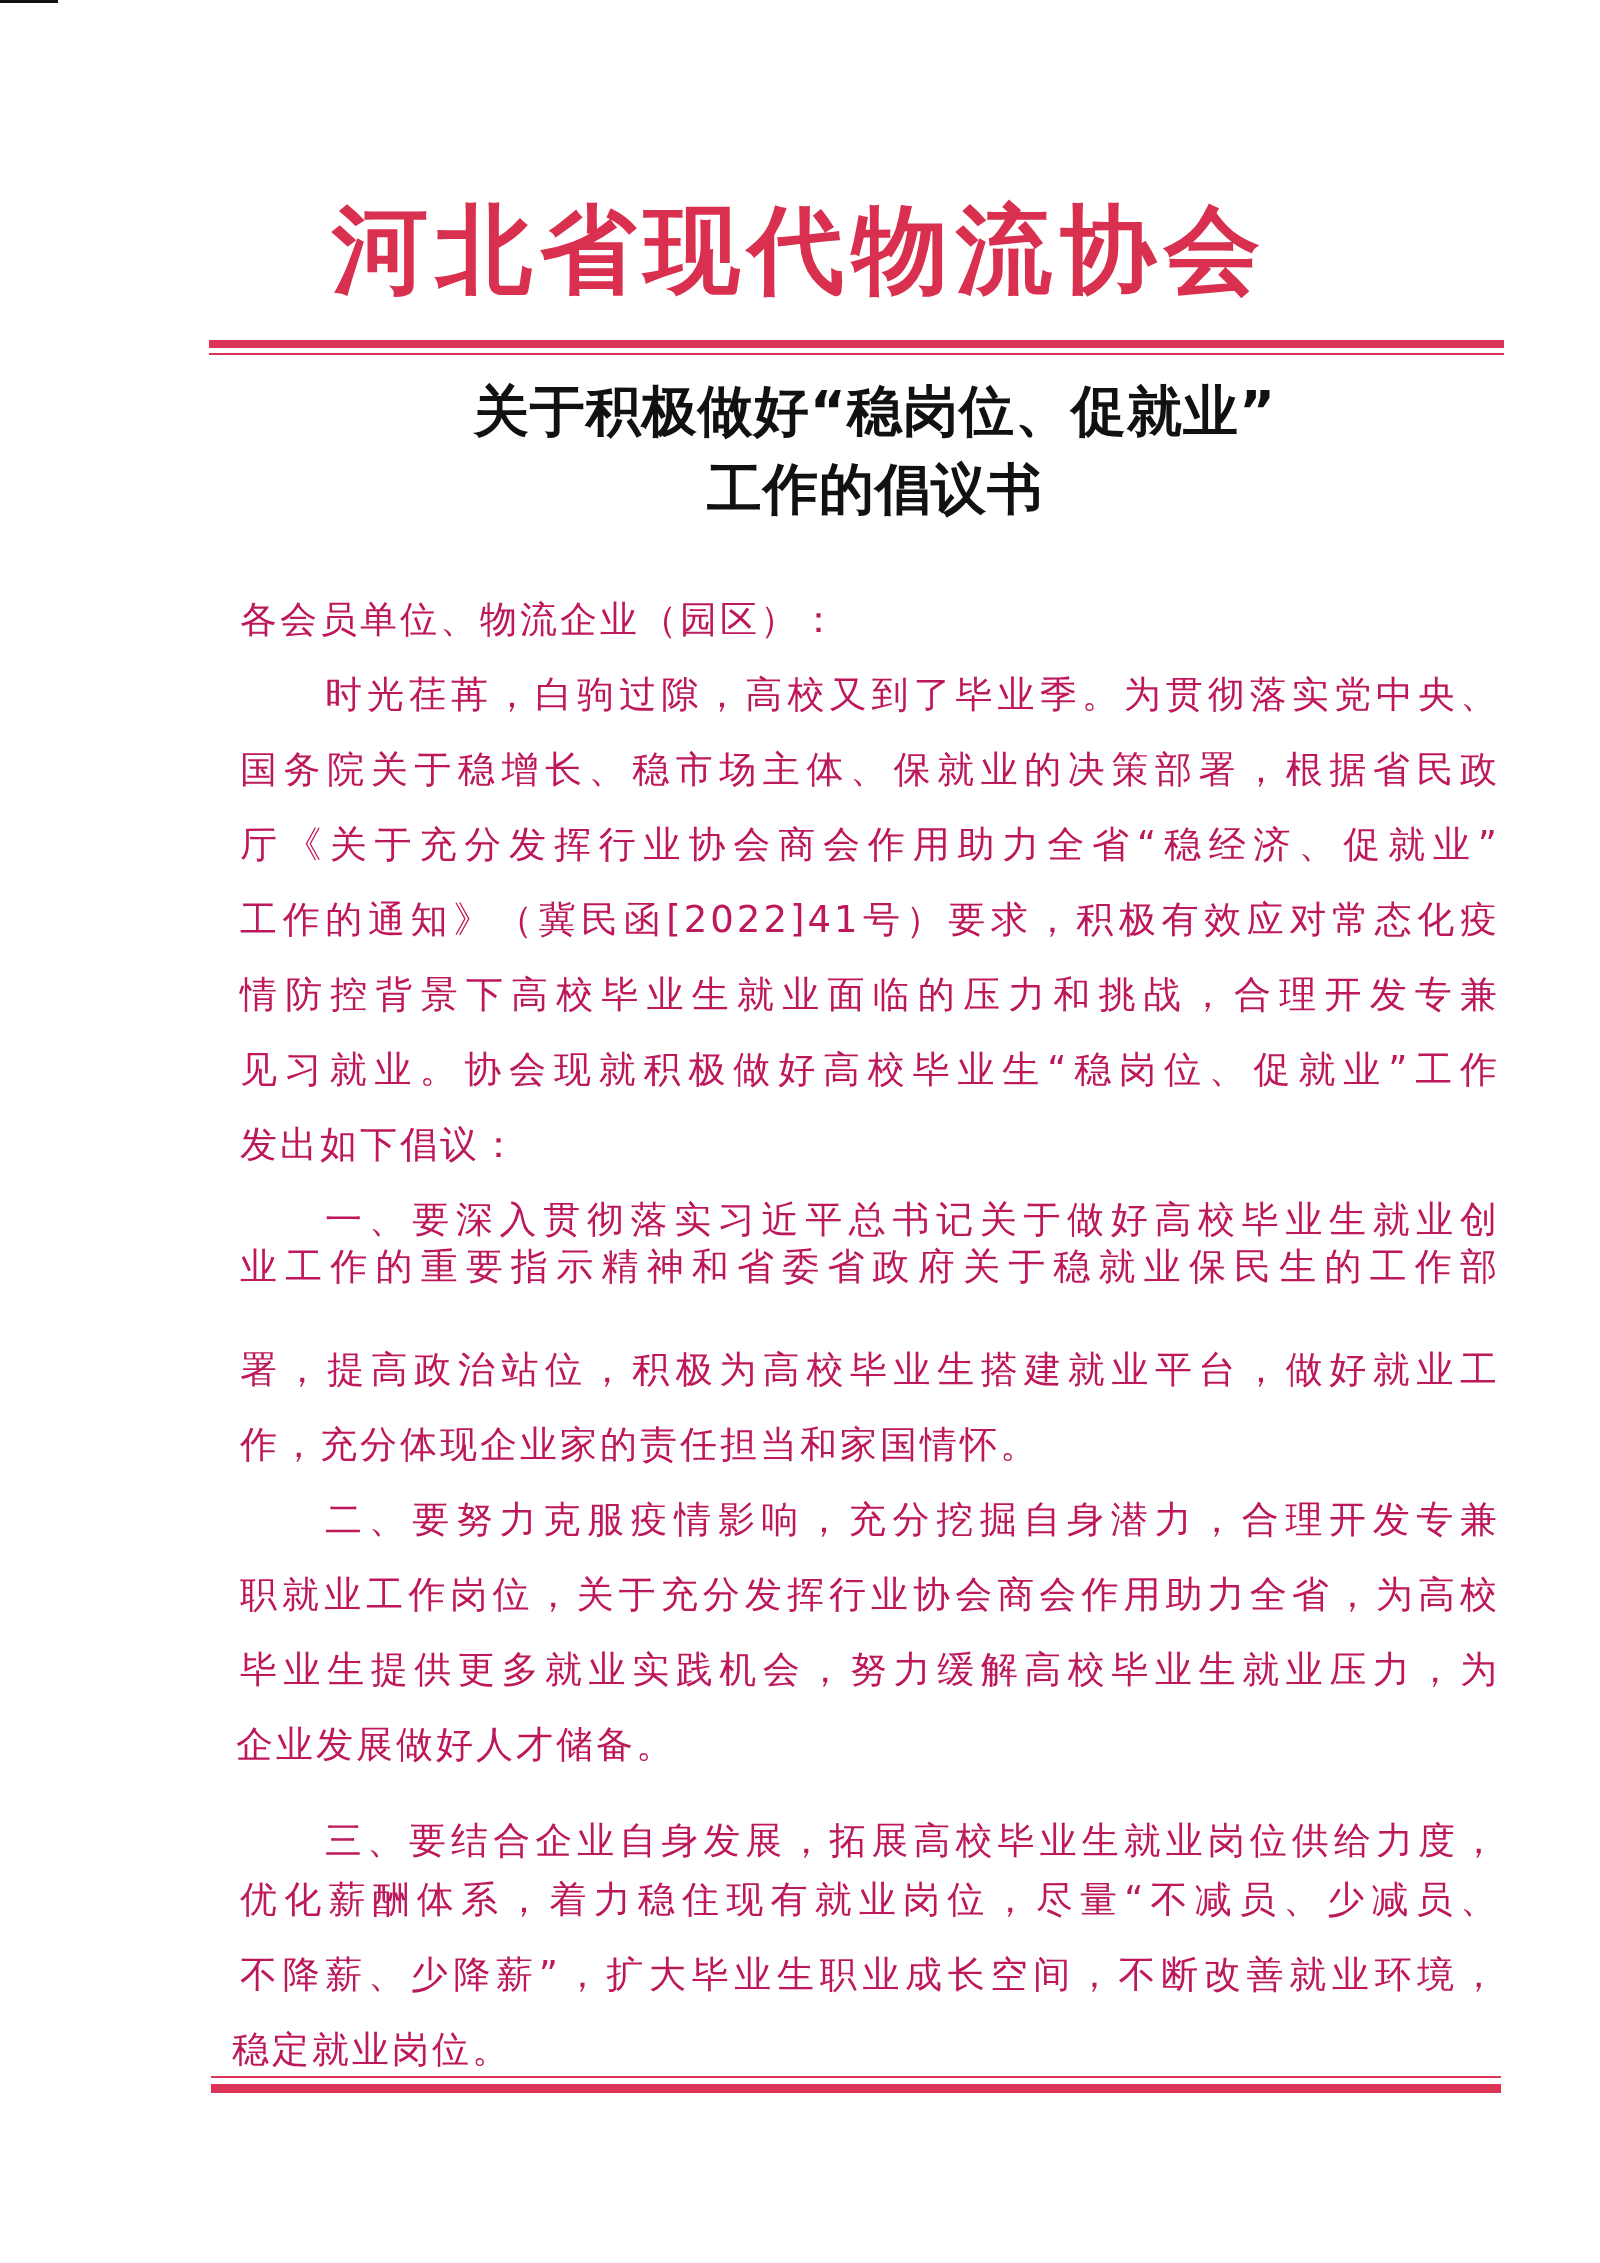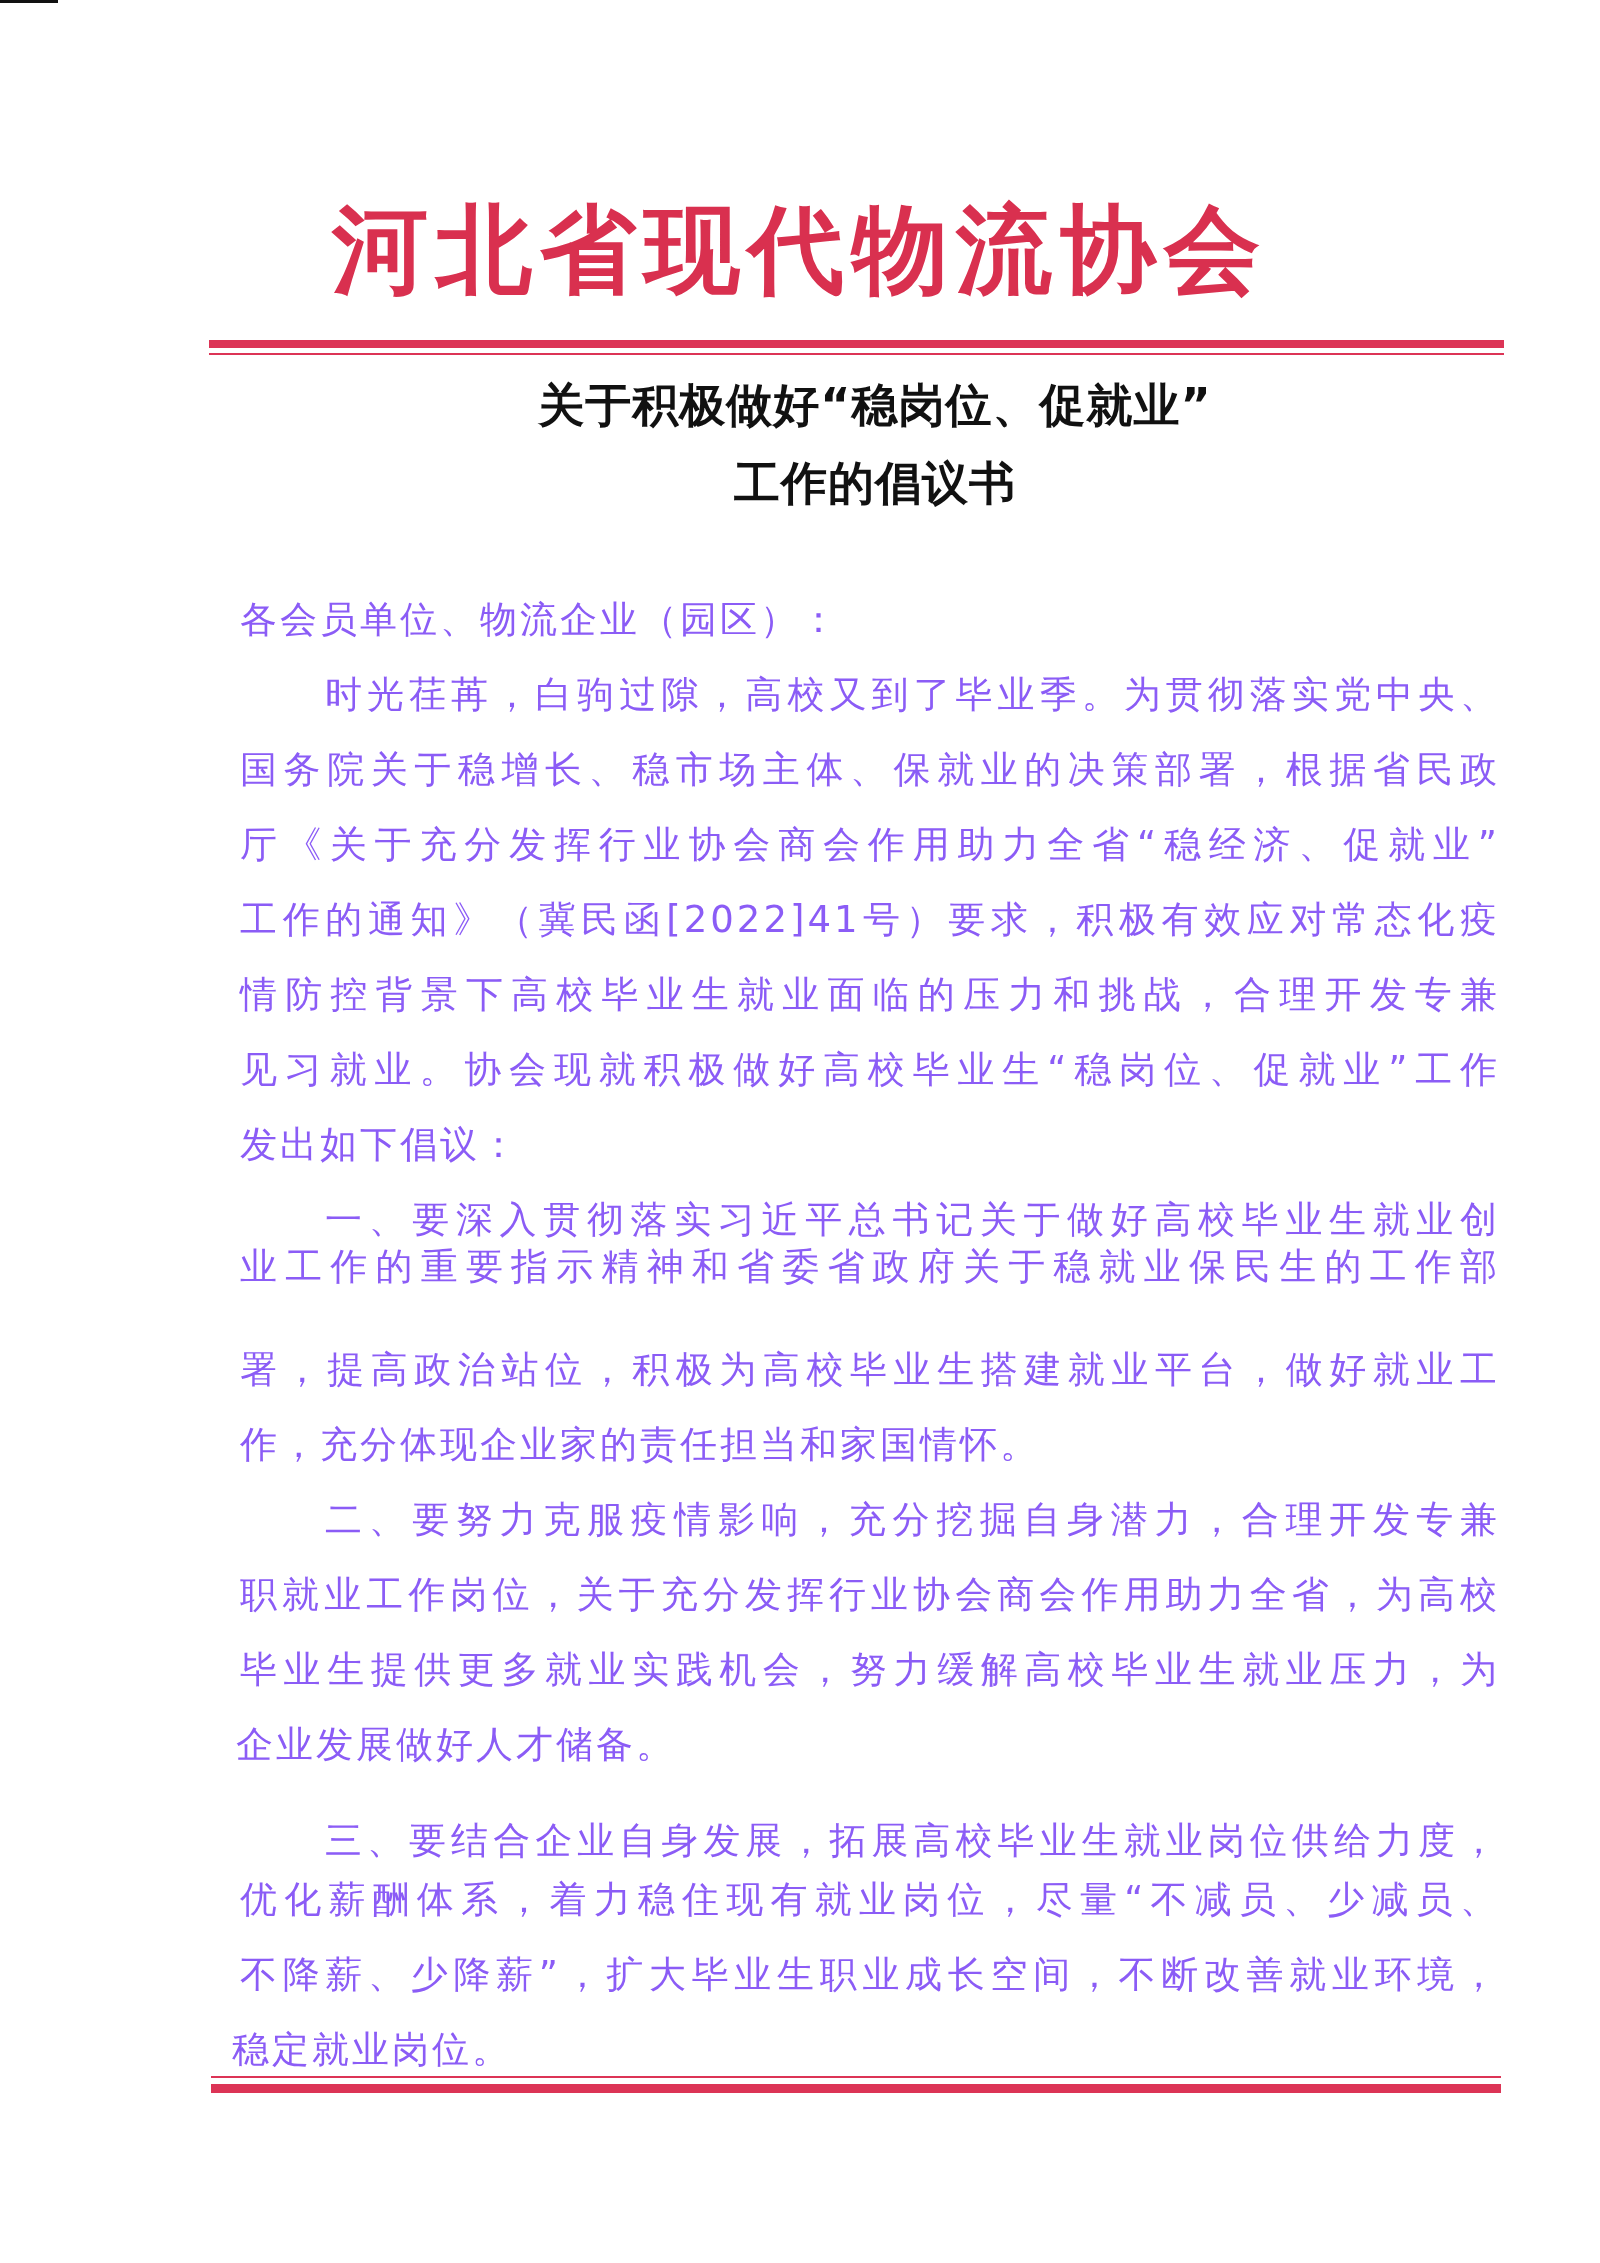--- a/index.html
+++ b/index.html
@@ -10,24 +10,24 @@
   .corner-mark { position: absolute; left: 0; top: 0; width: 58px; height: 3px; background: #111; }
   .org-title {
     position: absolute; left: 200px; top: 195px; width: 1200px; text-align: center;
     font-size: 96px; font-weight: bold; color: #d9304f; letter-spacing: 8px; line-height: 110px;
     font-family: Liberation Sans, sans-serif;
   }
   .rule-thick { position: absolute; background: #dc3456; height: 8px; }
   .rule-thin  { position: absolute; background: #dc3456; height: 2px; }
   .doc-title {
     position: absolute; left: 200px; width: 1350px; text-align: center;
-    font-family: "DejaVu Sans", sans-serif; font-weight: bold; font-size: 46px; color: #111; letter-spacing: 1px;
+    font-family: "DejaVu Sans", sans-serif; font-weight: bold; font-size: 55px; color: #111; letter-spacing: 1px;
   }
   .salutation, .para-line {
-    position: absolute; font-family: "DejaVu Sans", sans-serif; font-size: 37px; color: #8b5cf6;
+    position: absolute; font-family: "DejaVu Sans", sans-serif; font-size: 37px; color: #be185d;
     white-space: nowrap; letter-spacing: 3px;
   }
   .para-line.justify { text-align: justify; text-align-last: justify; width: 1260px; }
 </style>
 </head>
 <body>
 
 <div class="corner-mark"></div>
 
 <div class="org-title">河北省现代物流协会</div>

